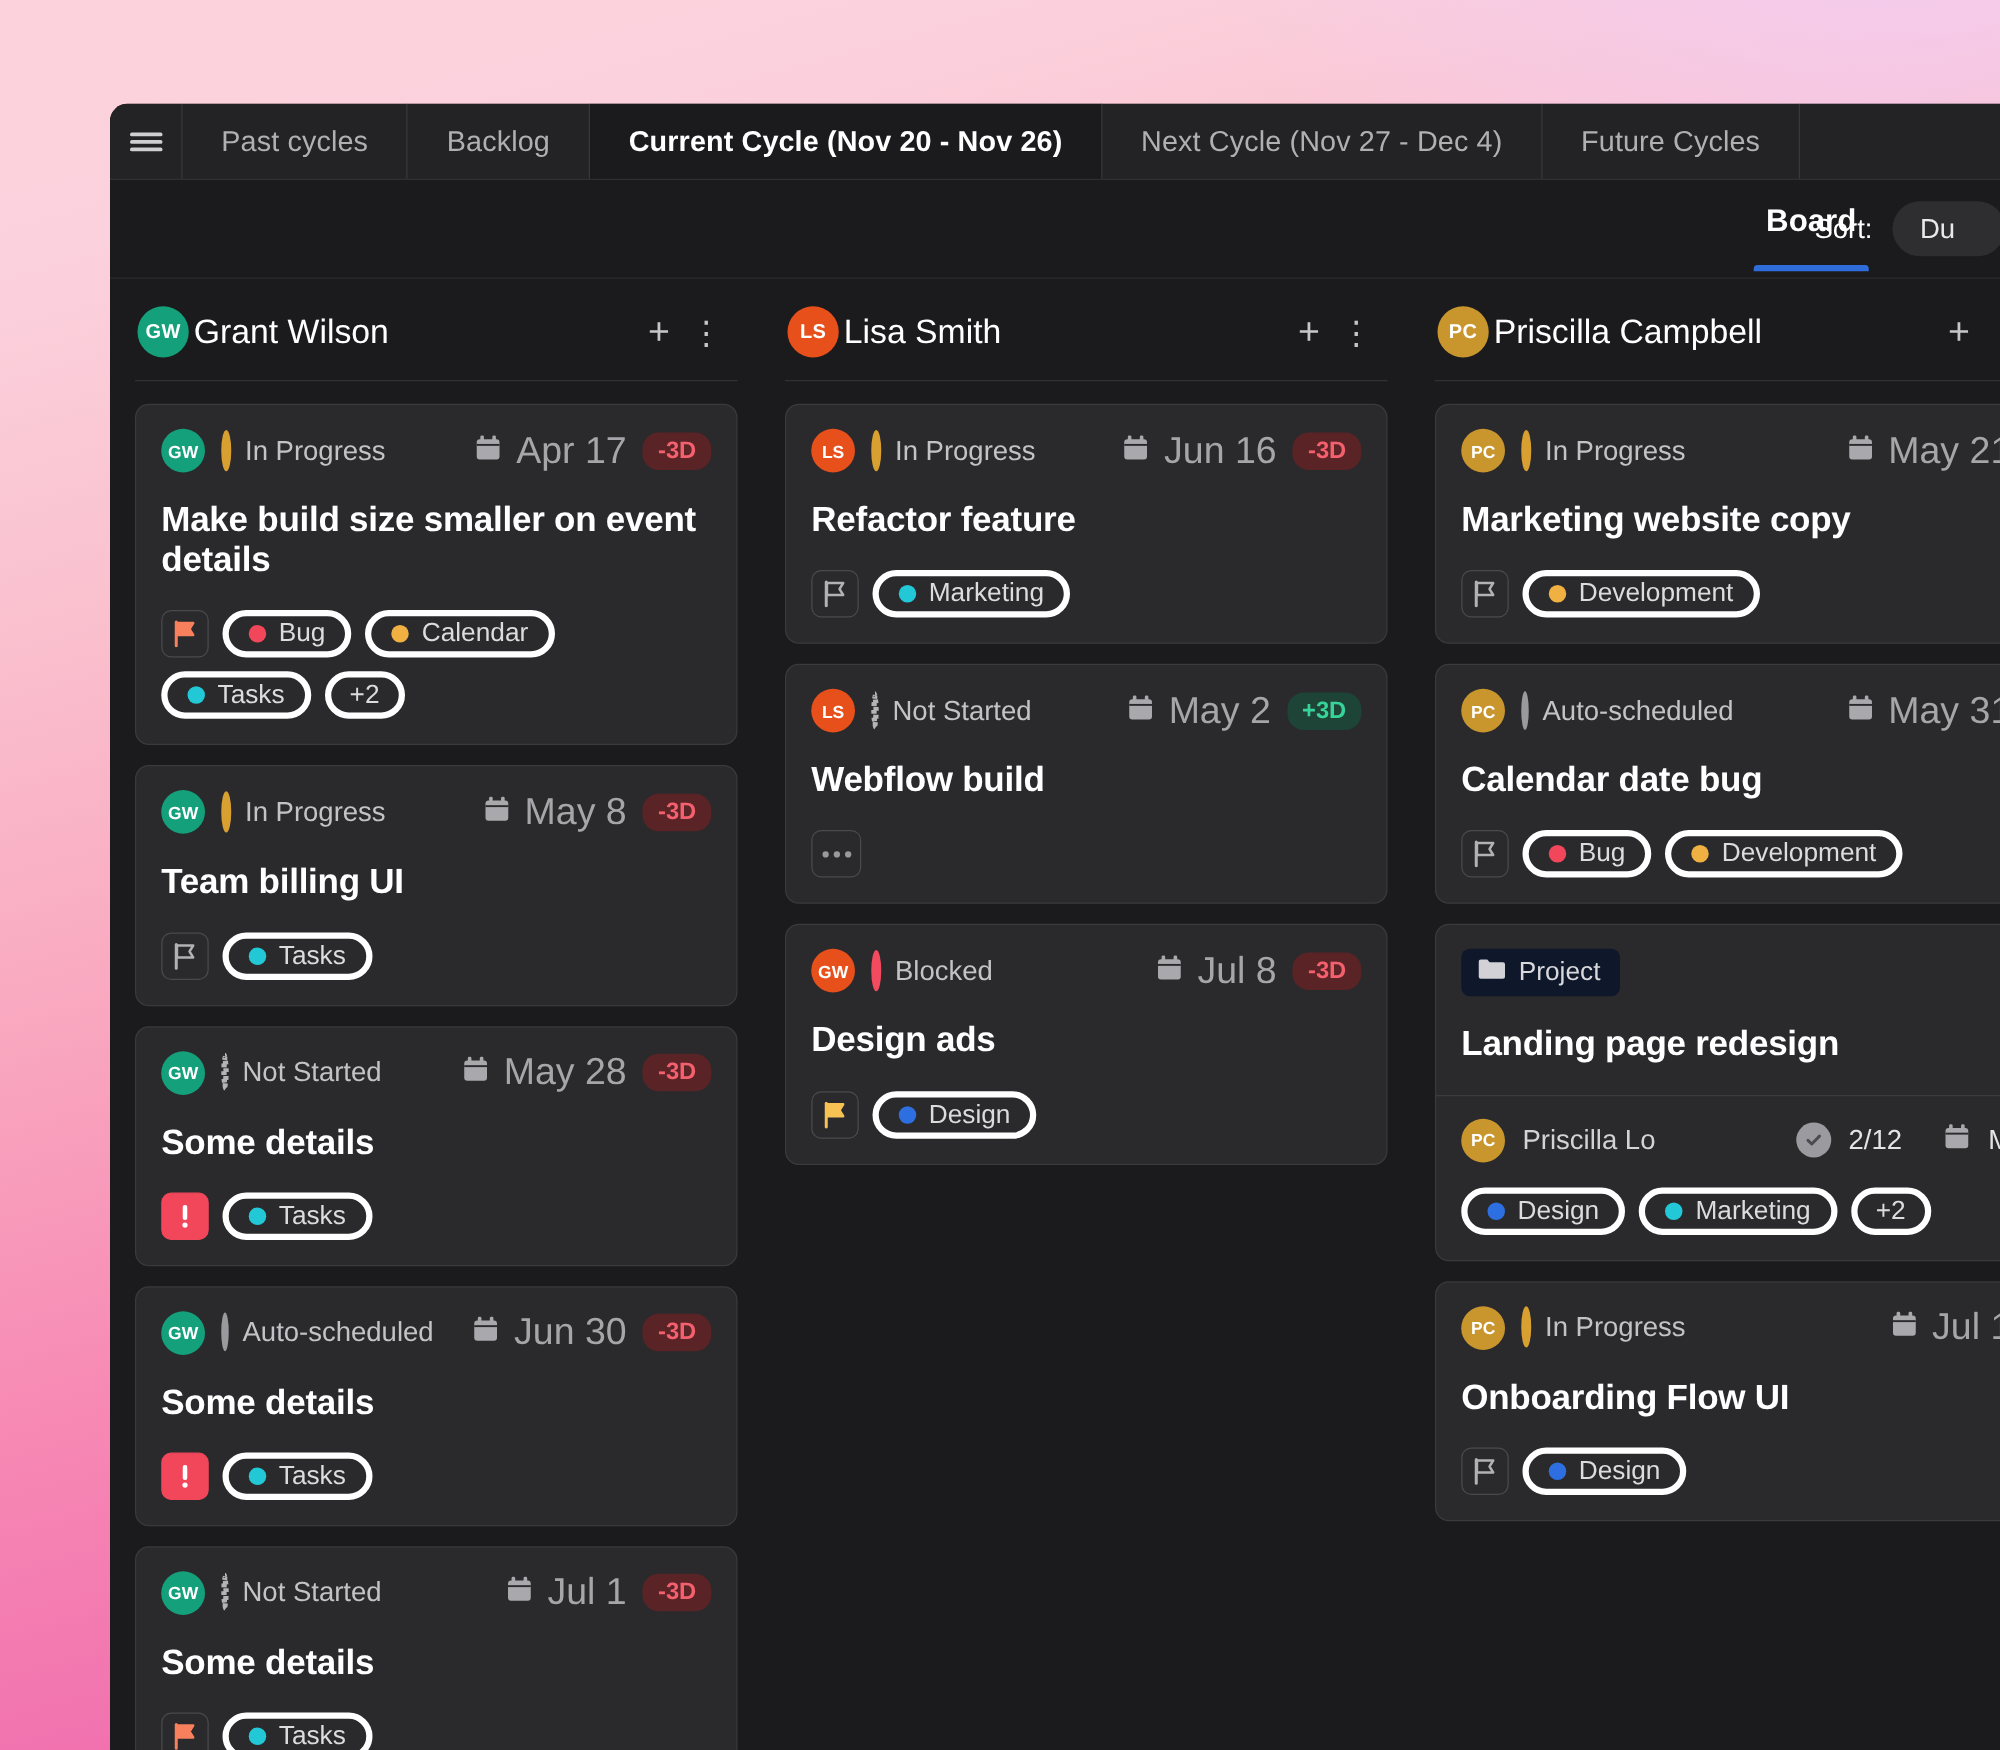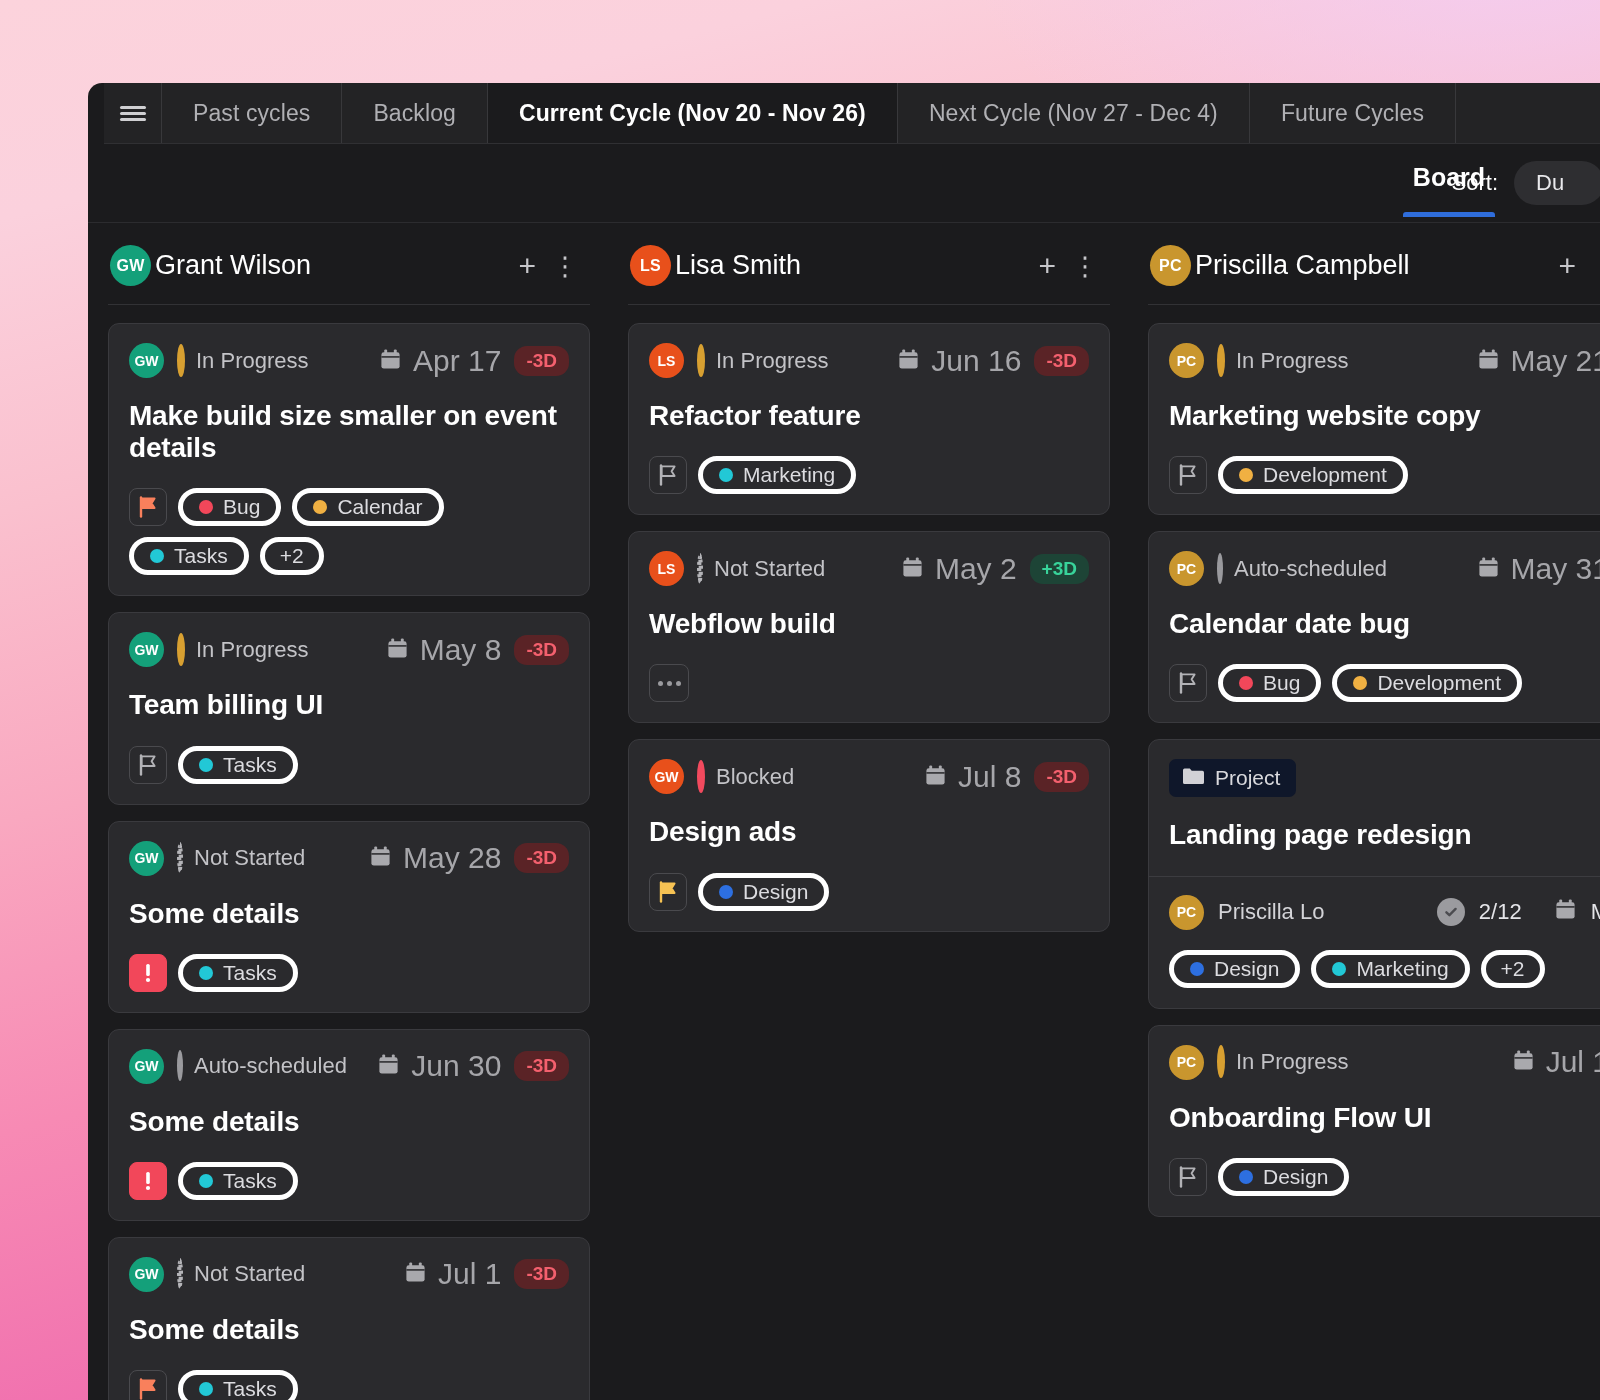--- a/index.html
+++ b/index.html
@@ -30,21 +30,20 @@
     overflow: hidden;
   }
 
   
   .topbar {
     height: 61px;
     display: flex;
     align-items: stretch;
     background: #232325;
     border-bottom: 1px solid #303033;
-    margin-left: 16px;
   }
   .hamburger {
     width: 58px;
     display: flex; align-items: center; justify-content: center;
     border-right: 1px solid #38383b;
     cursor: pointer;
   }
   .hamburger span {
     display: block; width: 26px; height: 3px; background: #cfcfd2;
     border-radius: 2px; margin: 3px 0;

